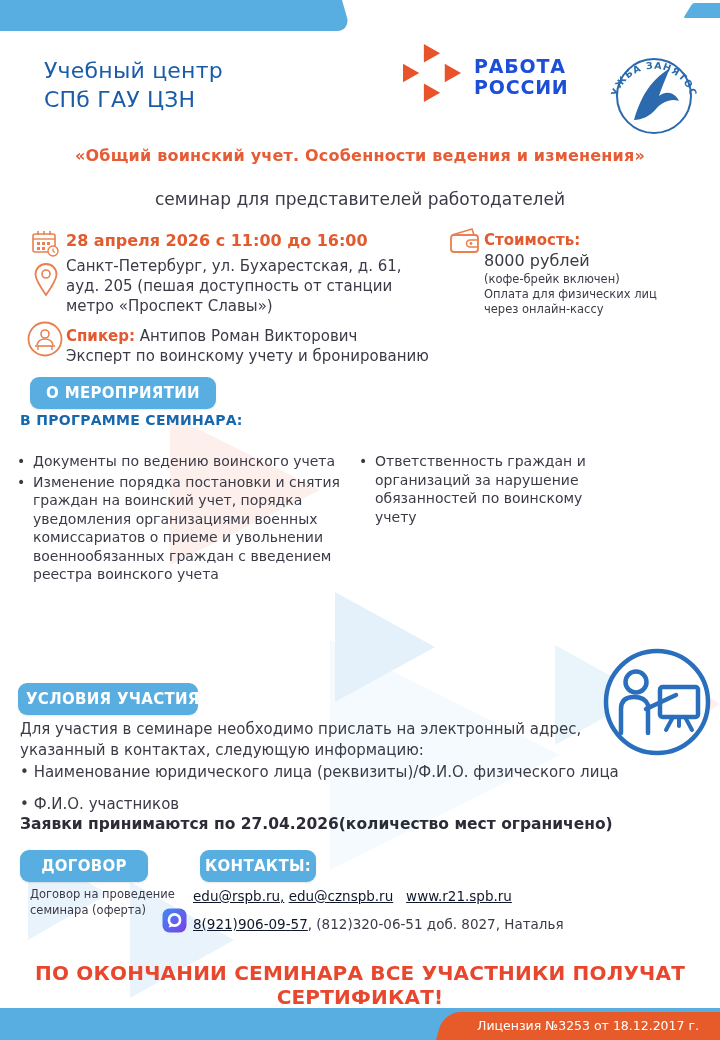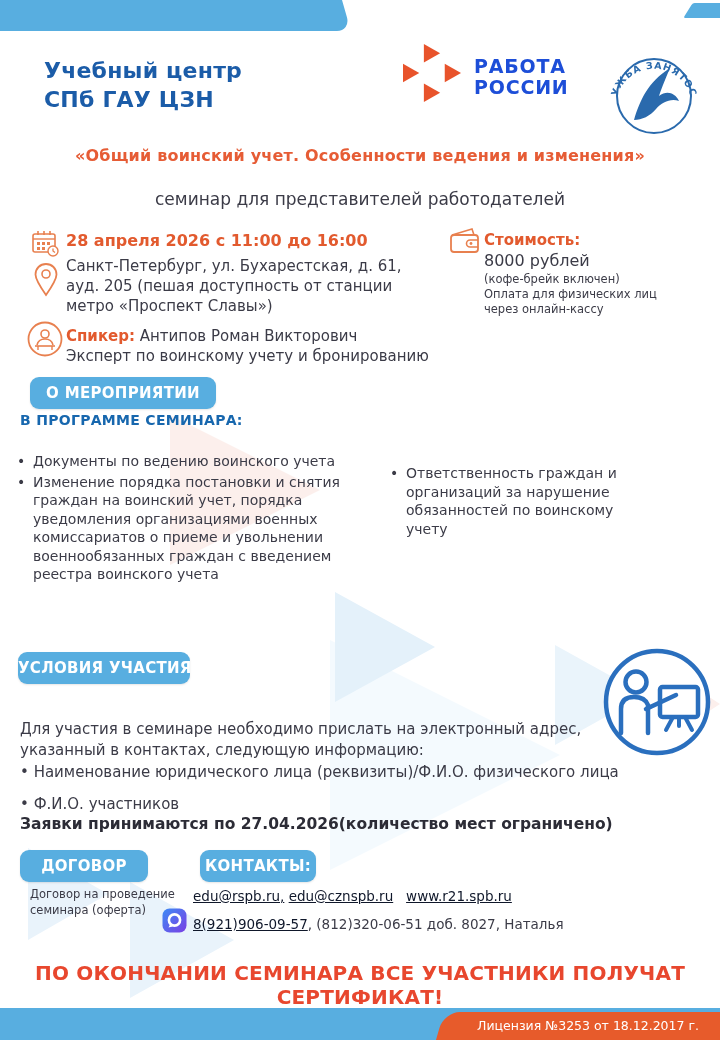--- a/index.html
+++ b/index.html
@@ -15,21 +15,21 @@
     background:#58AEE0; transform:skewX(16deg); transform-origin:0 0;
     border-radius:0 0 14px 0; z-index:1;
   }
   .top-notch {
     position:absolute; right:-12px; top:3px; width:44px; height:15px;
     background:#58AEE0; transform:skewX(-32deg); border-radius:2px; z-index:1;
   }
   .content { position:relative; z-index:2; }
   
   .org-name {
-    position:absolute; left:44px; top:56px; font-size:22px; font-weight:bold;
+    position:absolute; left:44px; top:56px; font-size:22px; font-weight:normal;
     color:#1B5CA8; line-height:29px; letter-spacing:0.2px;
   }
   .wr-logo-tris { position:absolute; left:402px; top:44px; }
   .wr-logo-text {
     position:absolute; left:474px; top:56px; font-size:19px; font-weight:bold;
     color:#1d4ed8; line-height:21px; letter-spacing:0.8px;
   }
   .es-logo { position:absolute; left:604px; top:38px; }
   
   .main-title {
@@ -64,33 +64,33 @@
     position:absolute; left:484px; top:272px; font-size:11.5px; line-height:15px;
     color:#3B3B47; white-space:nowrap;
   }
   
   .badge {
     position:absolute; background:#58AEE0; color:#ffffff; font-weight:bold;
     border-radius:9px; text-align:center; font-size:15px; letter-spacing:0.3px;
     padding:7px 0; box-shadow:0 1px 2px rgba(0,0,0,0.10); white-space:nowrap;
   }
   .badge-about   { left:30px;  top:377px; width:186px; }
-  .badge-terms   { left:18px;  top:652px; width:172px; }
+  .badge-terms   { left:18px;  top:683px; width:172px;padding-left:8px; }
   .badge-contract{ left:20px;  top:850px; width:128px; }
   .badge-contacts{ left:200px; top:850px; width:116px; }
   .program-heading {
     position:absolute; left:20px; top:412px; font-size:14px; font-weight:bold;
     color:#1767AE; letter-spacing:0.3px;
   }
   
   .plist { list-style:none; margin:0; padding:0; font-size:14px; line-height:18.5px; color:#3B3B47; }
   .plist li { position:relative; padding-left:19px; margin-bottom:2px; }
   .plist li::before { content:"•"; position:absolute; left:3px; top:0; color:#3B3B47; }
   .plist-left  { position:absolute; left:14px;  top:452px; width:366px; }
-  .plist-right { position:absolute; left:387px; top:452px; width:272px;margin-top:12px; }
+  .plist-right { position:absolute; left:356px; top:452px; width:272px; }
   
   .terms-intro {
     position:absolute; left:20px; top:719px; font-size:15px; line-height:21px;
     color:#3B3B47; white-space:nowrap;
   }
   .terms-bullets { position:absolute; left:20px; top:762px; font-size:15px; line-height:20px; color:#3B3B47; }
   .terms-bullets .b { margin-bottom:12px; white-space:nowrap; }
   .terms-deadline {
     position:absolute; left:20px; top:815px; font-size:15.5px; font-weight:bold;
     color:#2C2C36; white-space:nowrap;

